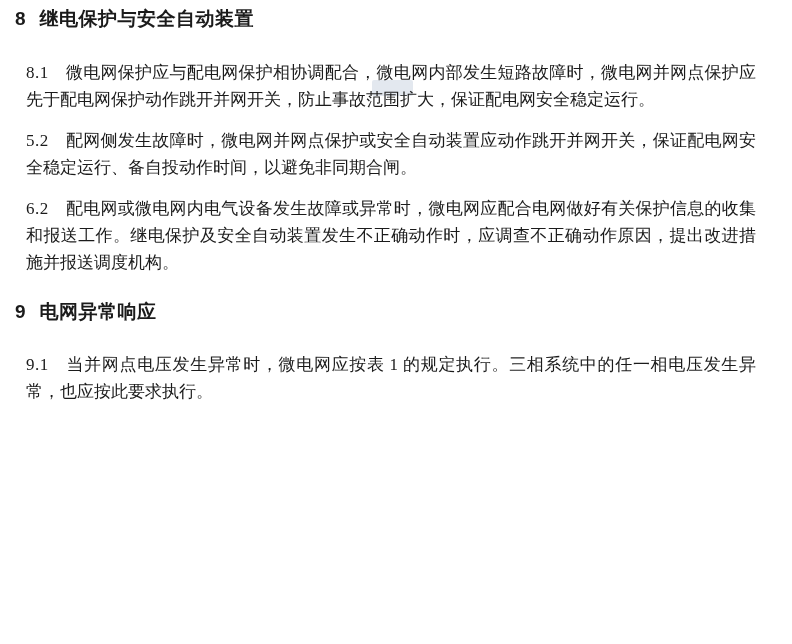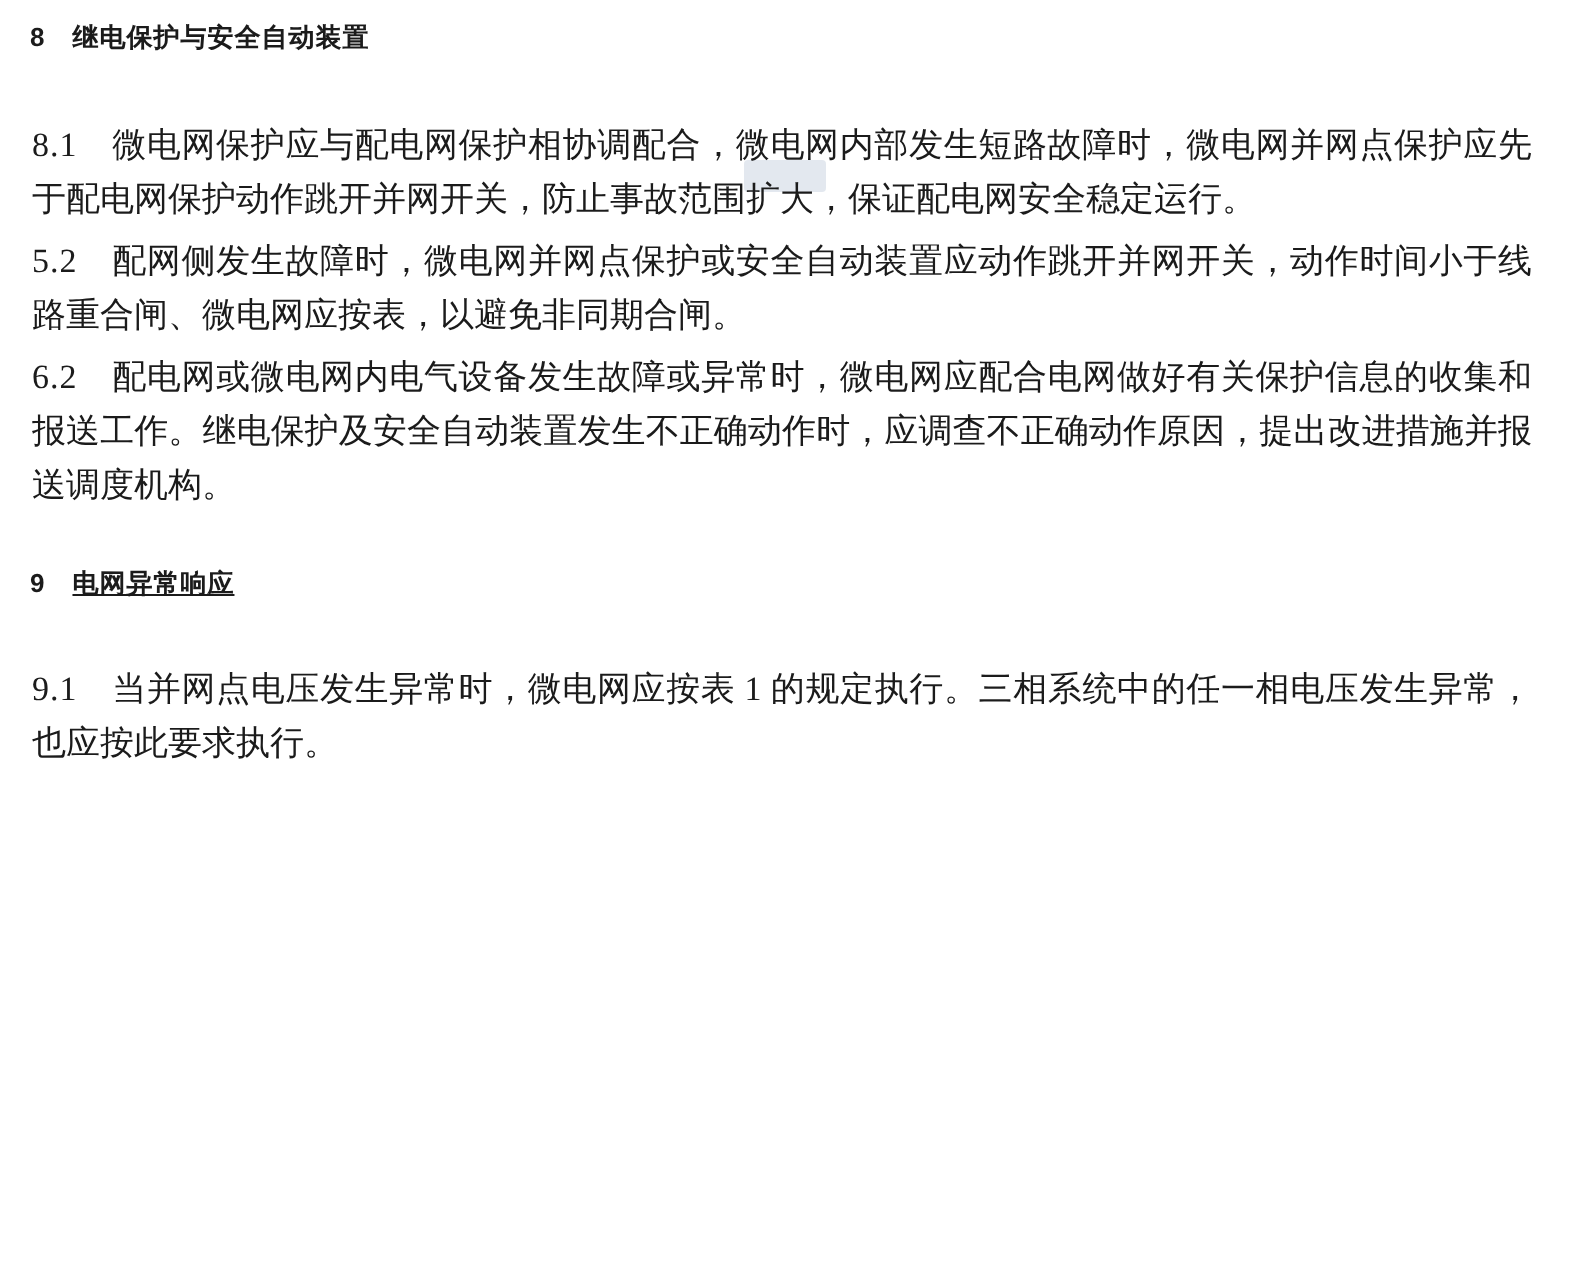--- a/index.html
+++ b/index.html
@@ -18,37 +18,36 @@
     position: relative;
     z-index: 1;
     padding: 5px 22px 0 12px;
     font-family: "Liberation Serif", "DejaVu Serif", serif;
     font-size: 17px;
     line-height: 27px;
   }
   h2.sec {
     font-family: "Liberation Sans", "DejaVu Sans", sans-serif;
     font-weight: 700;
-    font-size: 13px;
+    font-size: 19px;
     line-height: 27px;
     margin: 0 0 27px 3px;
     letter-spacing: 0.5px;
   }
   h2.sec .sec-num {
     display: inline-block;
     margin-right: 14px;
     letter-spacing: 0;
   }
   section + section h2.sec {
     margin-top: 22px;
     margin-bottom: 26px;
-    text-decoration: underline;
   }
   p.clause {
-    margin: 4px;
+    margin: 14px;
     text-align: justify;
     text-justify: inter-ideograph;
   }
   p.clause .clause-num {
     display: inline-block;
     margin-right: 17px;
     letter-spacing: 0.5px;
   }
   .smudge {
     position: absolute;
@@ -64,20 +63,20 @@
 </style>
 </head>
 <body>
 
 <div class="smudge"></div>
 
 <main class="doc">
     <section>
       <h2 class="sec"><span class="sec-num">8</span><span>继电保护与安全自动装置</span></h2>
       <p class="clause"><span class="clause-num">8.1</span><span>微电网保护应与配电网保护相协调配合，微电网内部发生短路故障时，微电网并网点保护应先于配电网保护动作跳开并网开关，防止事故范围扩大，保证配电网安全稳定运行。</span></p>
-      <p class="clause"><span class="clause-num">5.2</span><span>配网侧发生故障时，微电网并网点保护或安全自动装置应动作跳开并网开关，动作时间小于线路重合闸、微电网应按表，以避免非同期合闸。</span></p>
+      <p class="clause"><span class="clause-num">5.2</span><span>配网侧发生故障时，微电网并网点保护或安全自动装置应动作跳开并网开关，保证配电网安全稳定运行、备自投动作时间，以避免非同期合闸。</span></p>
       <p class="clause"><span class="clause-num">6.2</span><span>配电网或微电网内电气设备发生故障或异常时，微电网应配合电网做好有关保护信息的收集和报送工作。继电保护及安全自动装置发生不正确动作时，应调查不正确动作原因，提出改进措施并报送调度机构。</span></p>
     </section>
     <section>
       <h2 class="sec"><span class="sec-num">9</span><span>电网异常响应</span></h2>
       <p class="clause"><span class="clause-num">9.1</span><span>当并网点电压发生异常时，微电网应按表 1 的规定执行。三相系统中的任一相电压发生异常，也应按此要求执行。</span></p>
     </section>
   </main>
 
 </body></html>

